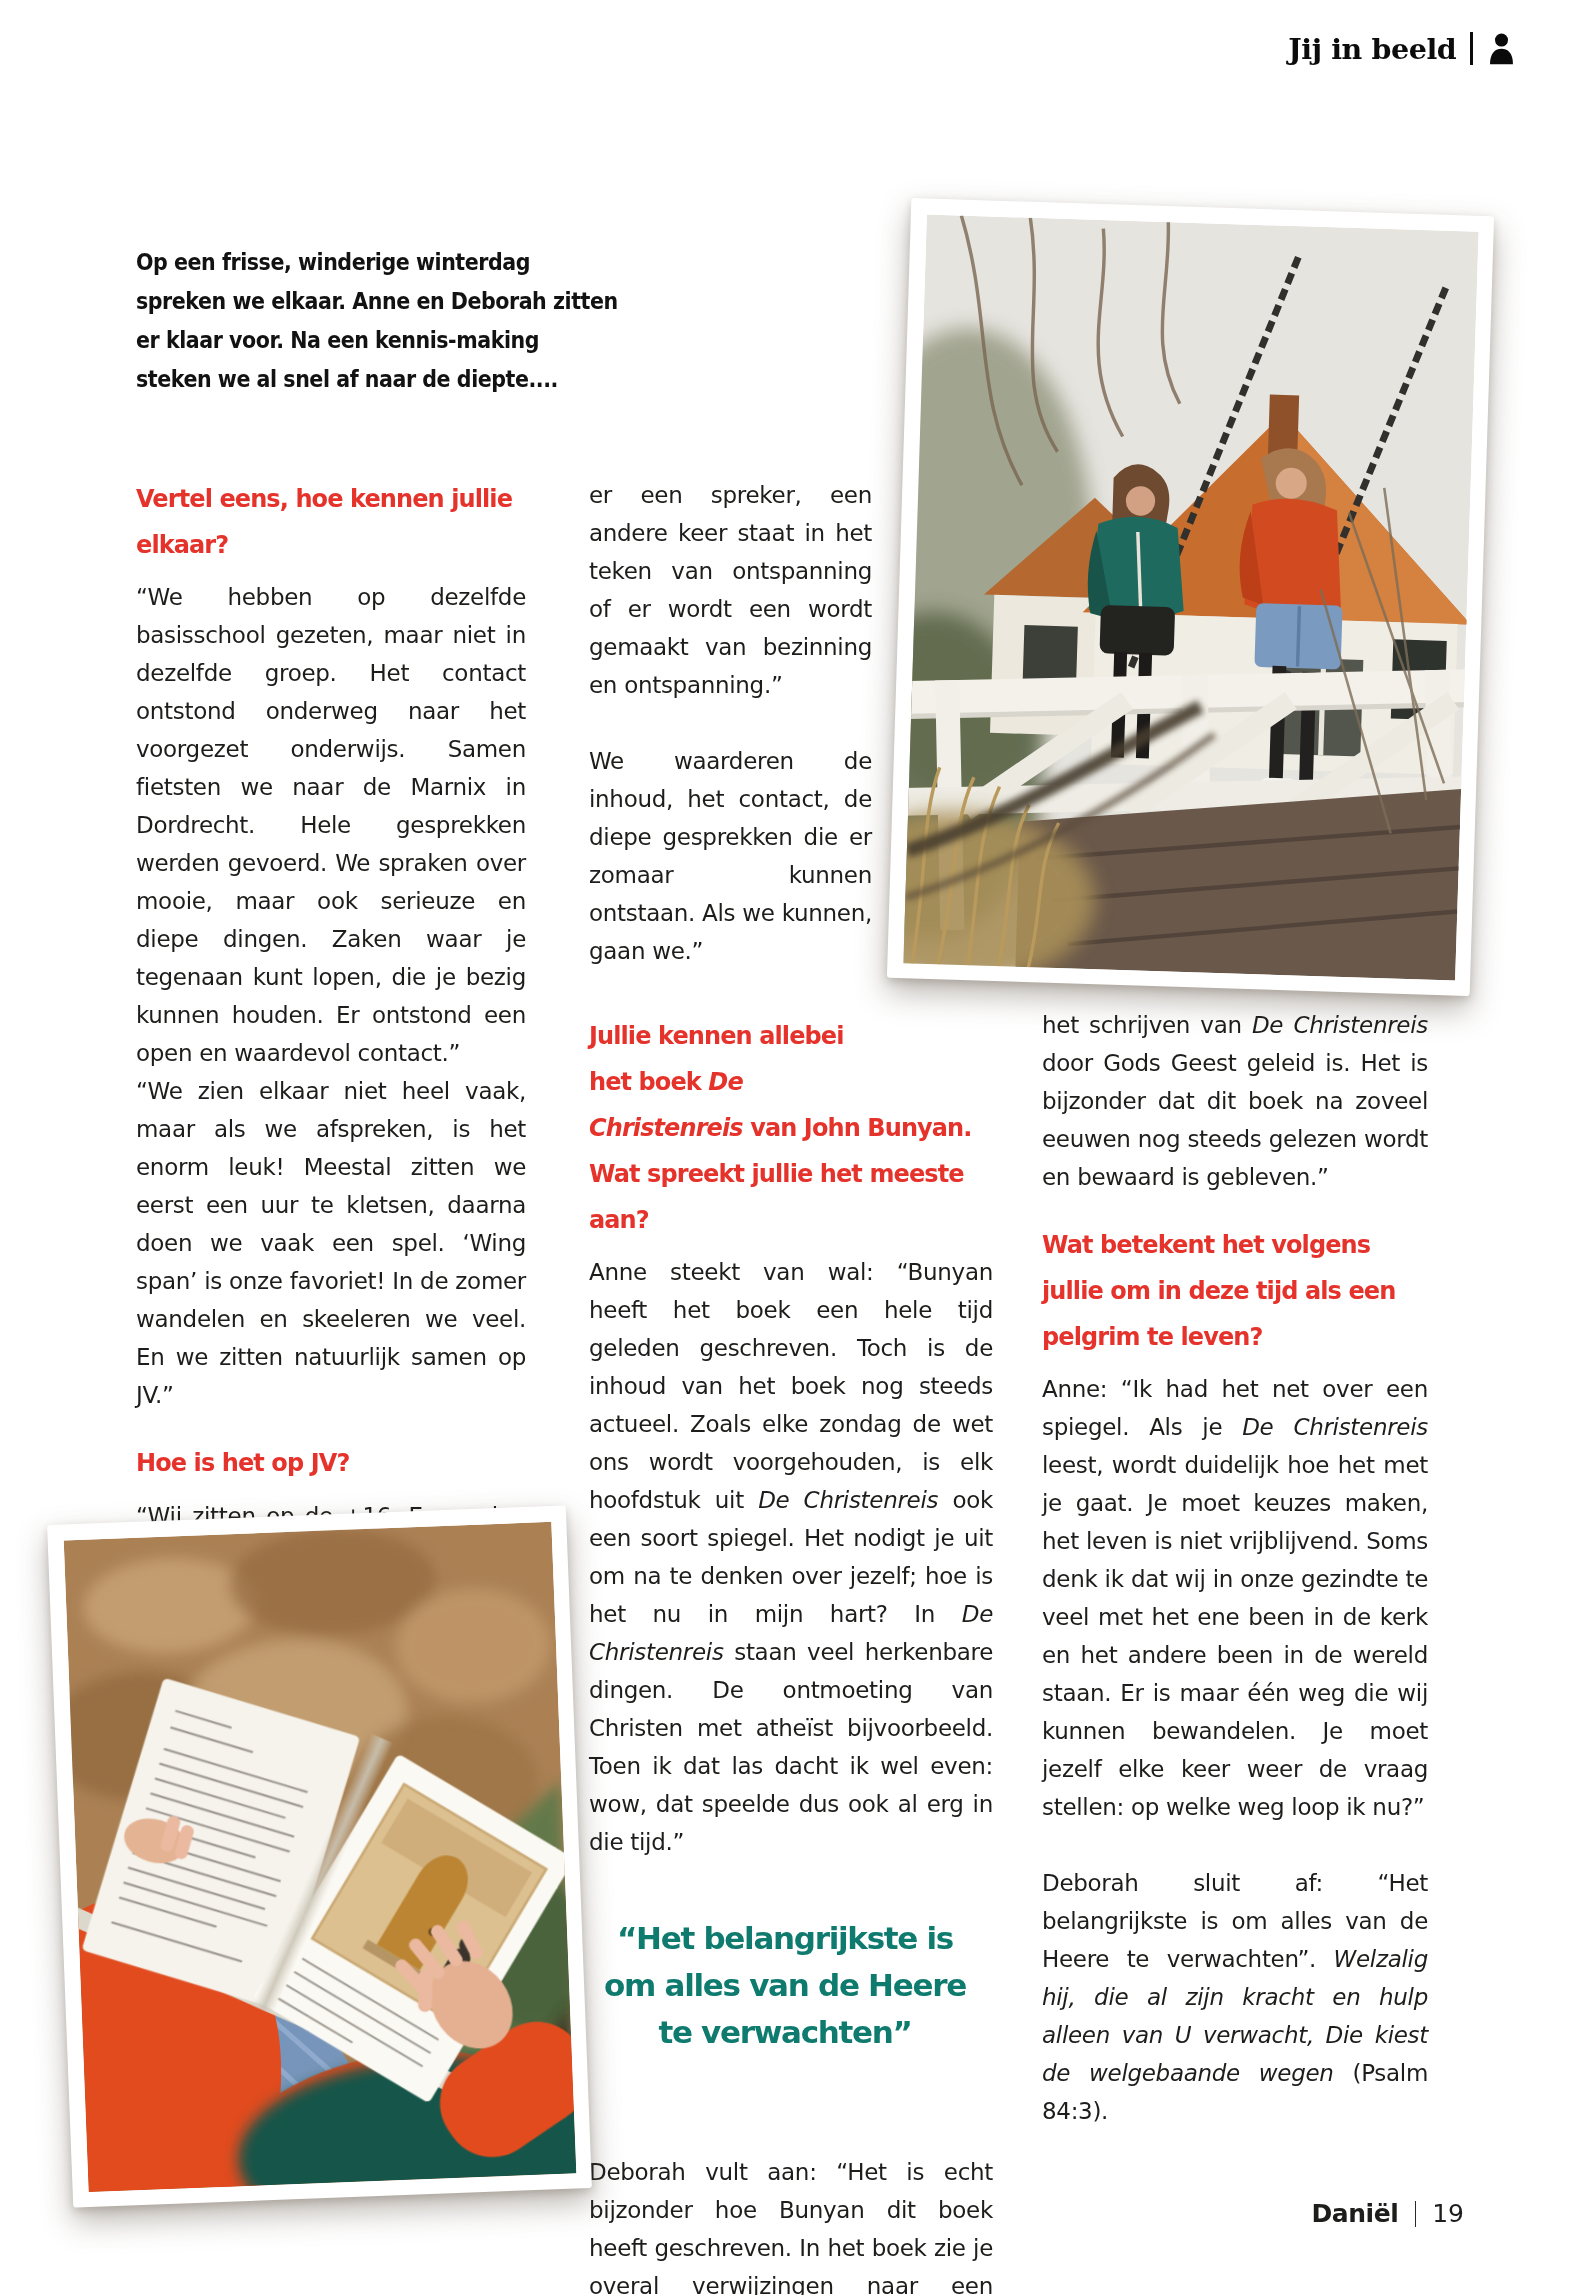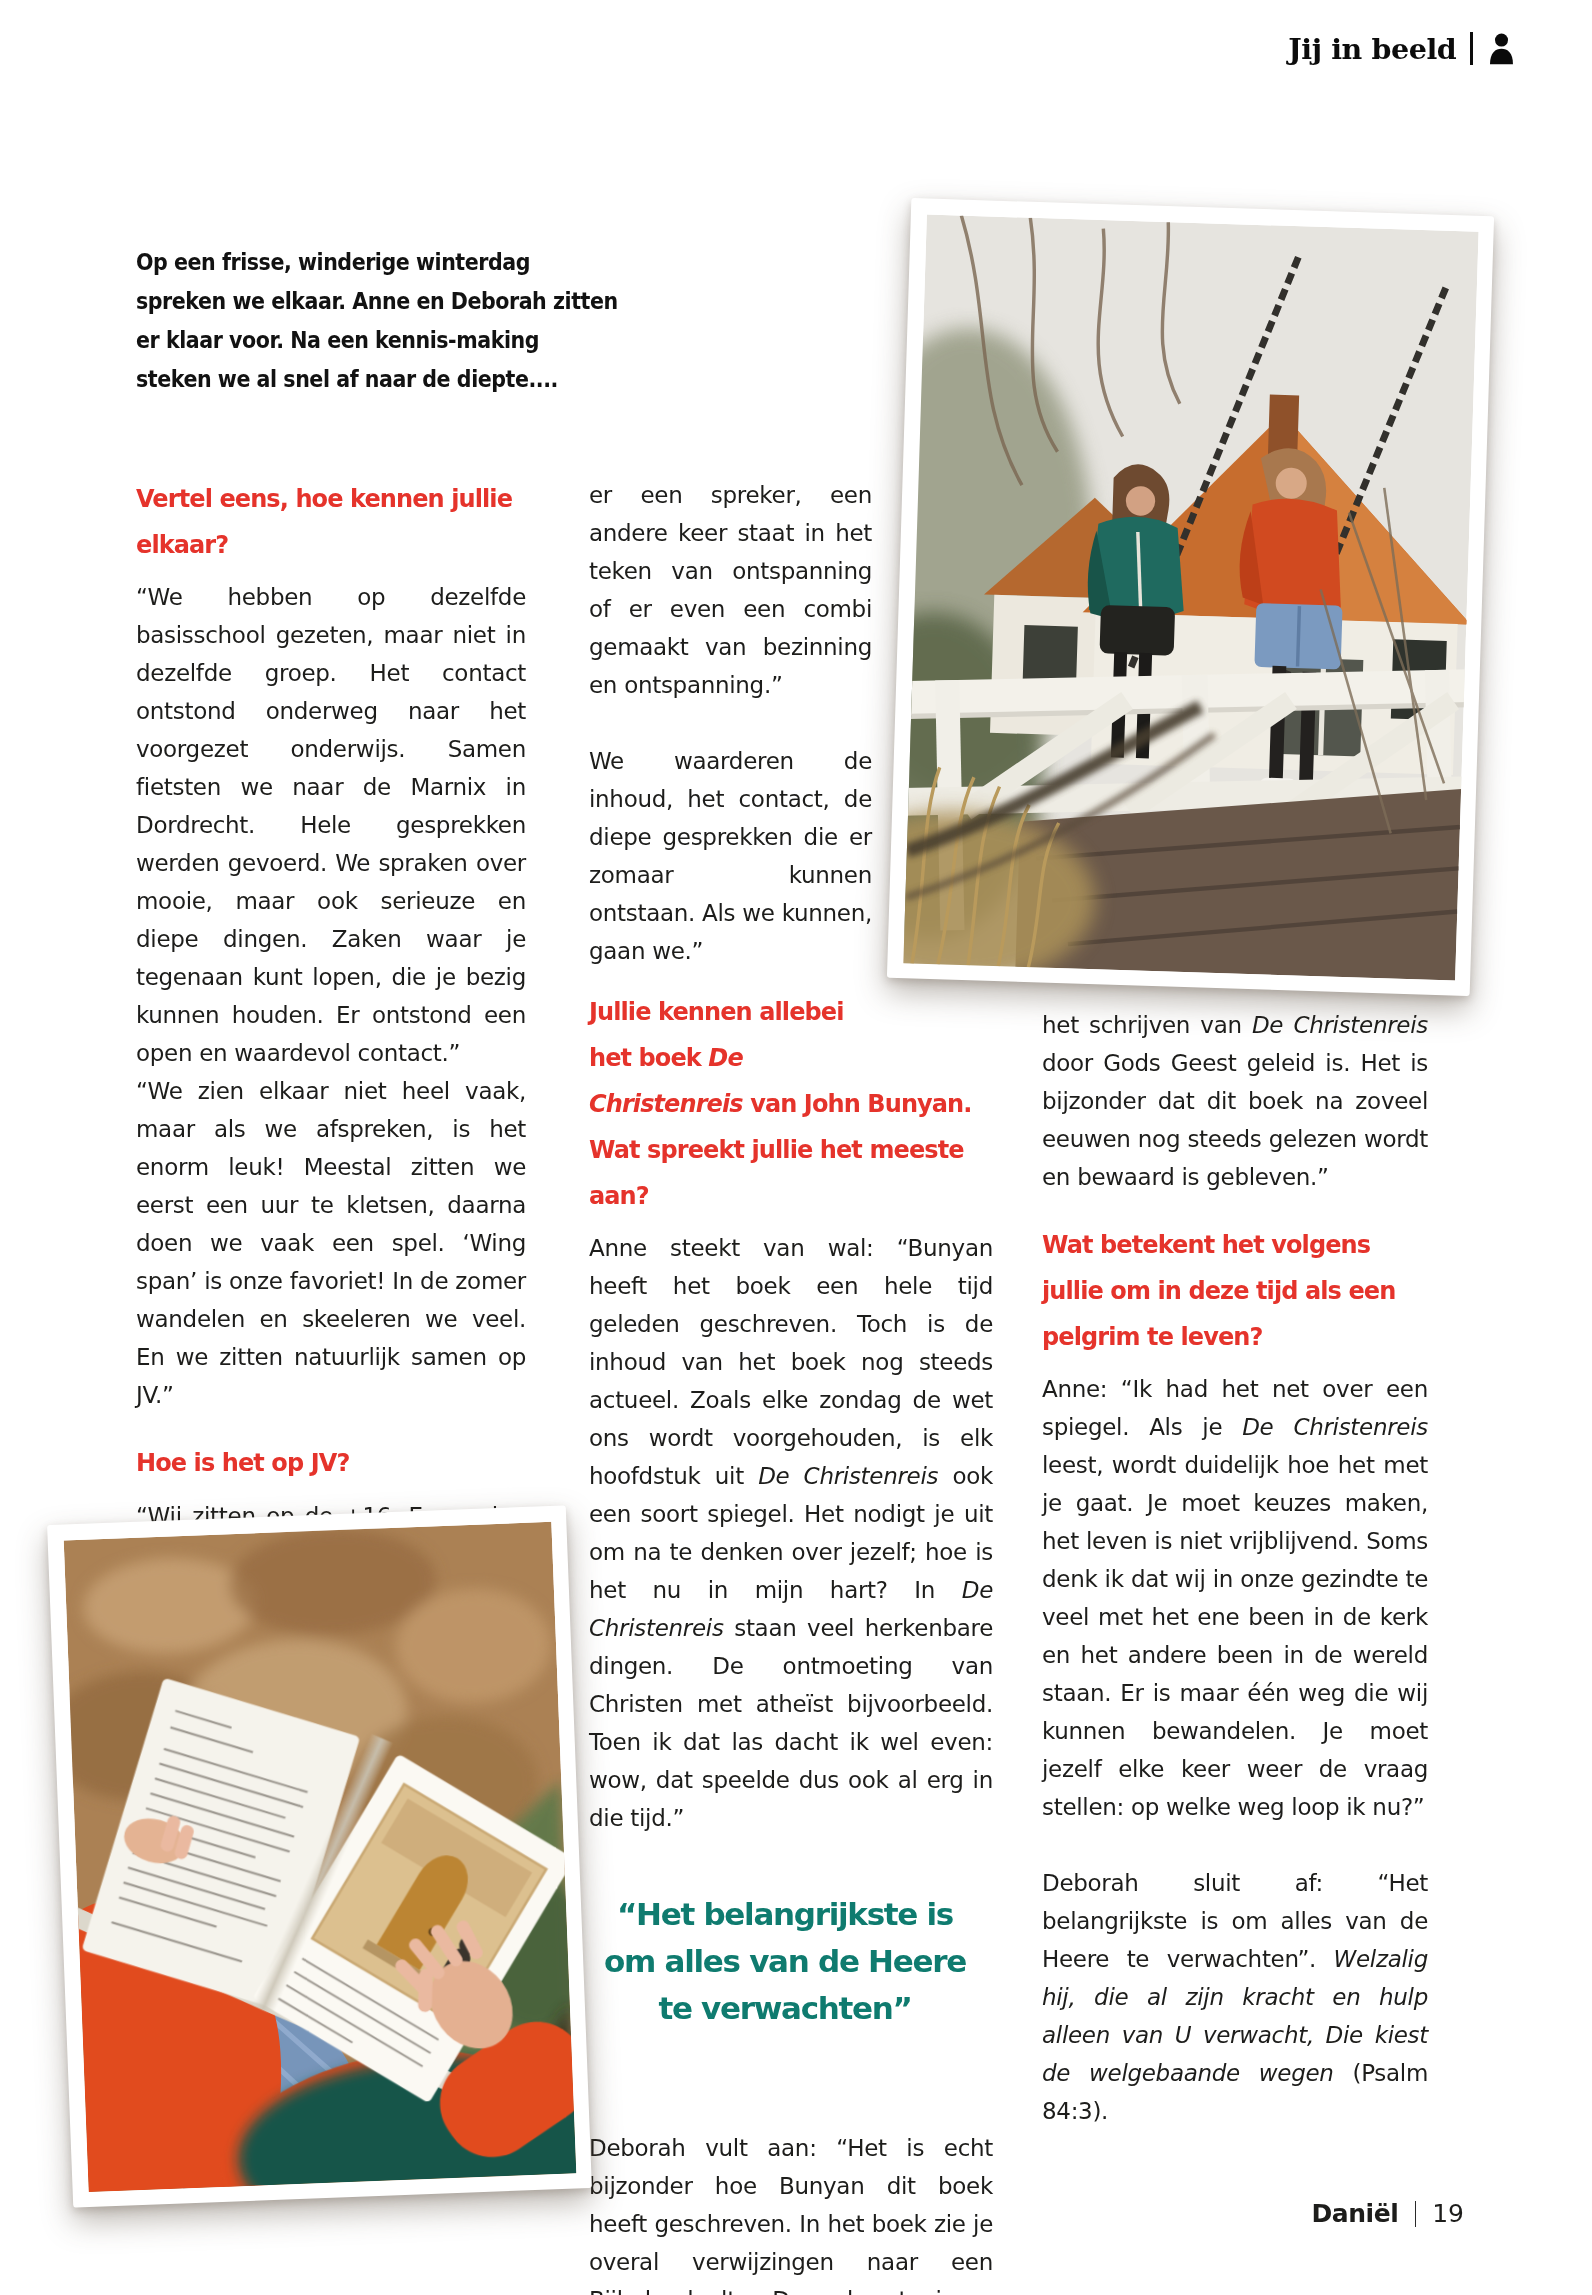--- a/index.html
+++ b/index.html
@@ -21,21 +21,21 @@
   
   .col{position:absolute;font-size:23px;line-height:38px;text-align:justify;
        letter-spacing:-0.3px;}
   .col-1{left:136px;top:476px;width:390px;}
   .col-2{left:589px;top:476px;width:404px;}
   .col-3{left:1042px;top:1006px;width:386px;}
 
   .head{font-weight:bold;color:var(--accent_red,#e5332b);font-size:24px;line-height:46px;
         letter-spacing:-0.9px;text-align:left;margin:0 0 10.4px 0;}
   .head i{font-style:italic;}
-  .gap30{margin-top:26px;} .gap44{margin-top:38px;} .gap50{margin-top:19px;}
+  .gap30{margin-top:26px;} .gap44{margin-top:38px;} .gap50{margin-top:43px;}
   p{margin:0;}
   p i{font-style:italic;}
 
   
   .wrapspace{float:right;width:121px;height:604px;}
 
   .pullquote{clear:both;margin:54px 12px 97px 0;color:var(--quote_teal,#0f7b6f);
              font-weight:bold;font-size:31px;line-height:47px;text-align:center;
              letter-spacing:-1.3px;text-align:center;}
 
@@ -74,21 +74,21 @@
   <div class="col col-1">
     <h3 class="head">Vertel eens, hoe kennen jullie elkaar?</h3>
     <p>“We hebben op dezelfde basisschool gezeten, maar niet in dezelfde groep. Het contact ontstond onderweg naar het voorgezet onderwijs. Samen fietsten we naar de Marnix in Dordrecht. Hele gesprekken werden gevoerd. We spraken over mooie, maar ook serieuze en diepe dingen. Zaken waar je tegenaan kunt lopen, die je bezig kunnen houden. Er ontstond een open en waardevol contact.”</p>
     <p>“We zien elkaar niet heel vaak, maar als we afspreken, is het enorm leuk! Meestal zitten we eerst een uur te kletsen, daarna doen we vaak een spel. ‘Wing span’ is onze favoriet! In de zomer wandelen en skeeleren we veel. En we zitten natuurlijk samen op JV.”</p>
     <h3 class="head gap30">Hoe is het op JV?</h3>
     <p>“Wij zitten op de +16. Er worden verschillende dingen gedaan. De ene keer is</p>
   </div>
 
   <div class="col col-2">
     <div class="wrapspace"></div>
-    <p>er een spreker, een andere keer staat in het teken van ontspanning of er even een combi gemaakt van bezinning en ontspanning.”</p>
+    <p>er een spreker, een andere keer staat in het teken van ontspanning of er wordt een wordt gemaakt van bezinning en ontspanning.”</p>
     <p class="gap44">We waarderen de inhoud, het contact, de diepe gesprekken die er zomaar kunnen ontstaan. Als we kunnen, gaan we.”</p>
     <h3 class="head gap50">Jullie kennen allebei het boek <i>De Christenreis</i> van John Bunyan. Wat spreekt jullie het meeste aan?</h3>
     <p>Anne steekt van wal: “Bunyan heeft het boek een hele tijd geleden geschreven. Toch is de inhoud van het boek nog steeds actueel. Zoals elke zondag de wet ons wordt voorgehouden, is elk hoofdstuk uit <i>De Christenreis</i> ook een soort spiegel. Het nodigt je uit om na te denken over jezelf; hoe is het nu in mijn hart? In <i>De Christenreis</i> staan veel herkenbare dingen. De ontmoeting van Christen met atheïst bijvoorbeeld. Toen ik dat las dacht ik wel even: wow, dat speelde dus ook al erg in die tijd.”</p>
     <div class="pullquote">“Het belangrijkste is om alles van de Heere te verwachten”</div>
     <p>Deborah vult aan: “Het is echt bijzonder hoe Bunyan dit boek heeft geschreven. In het boek zie je overal verwijzingen naar een Bijbelgedeelte. De gebeurtenissen heeft hij op basis van de Bijbel beschreven.”</p>
 
   </div>
 
   <div class="col col-3">
     <p>het schrijven van <i>De Christenreis</i> door Gods Geest geleid is. Het is bijzonder dat dit boek na zoveel eeuwen nog steeds gelezen wordt en bewaard is gebleven.”</p>

